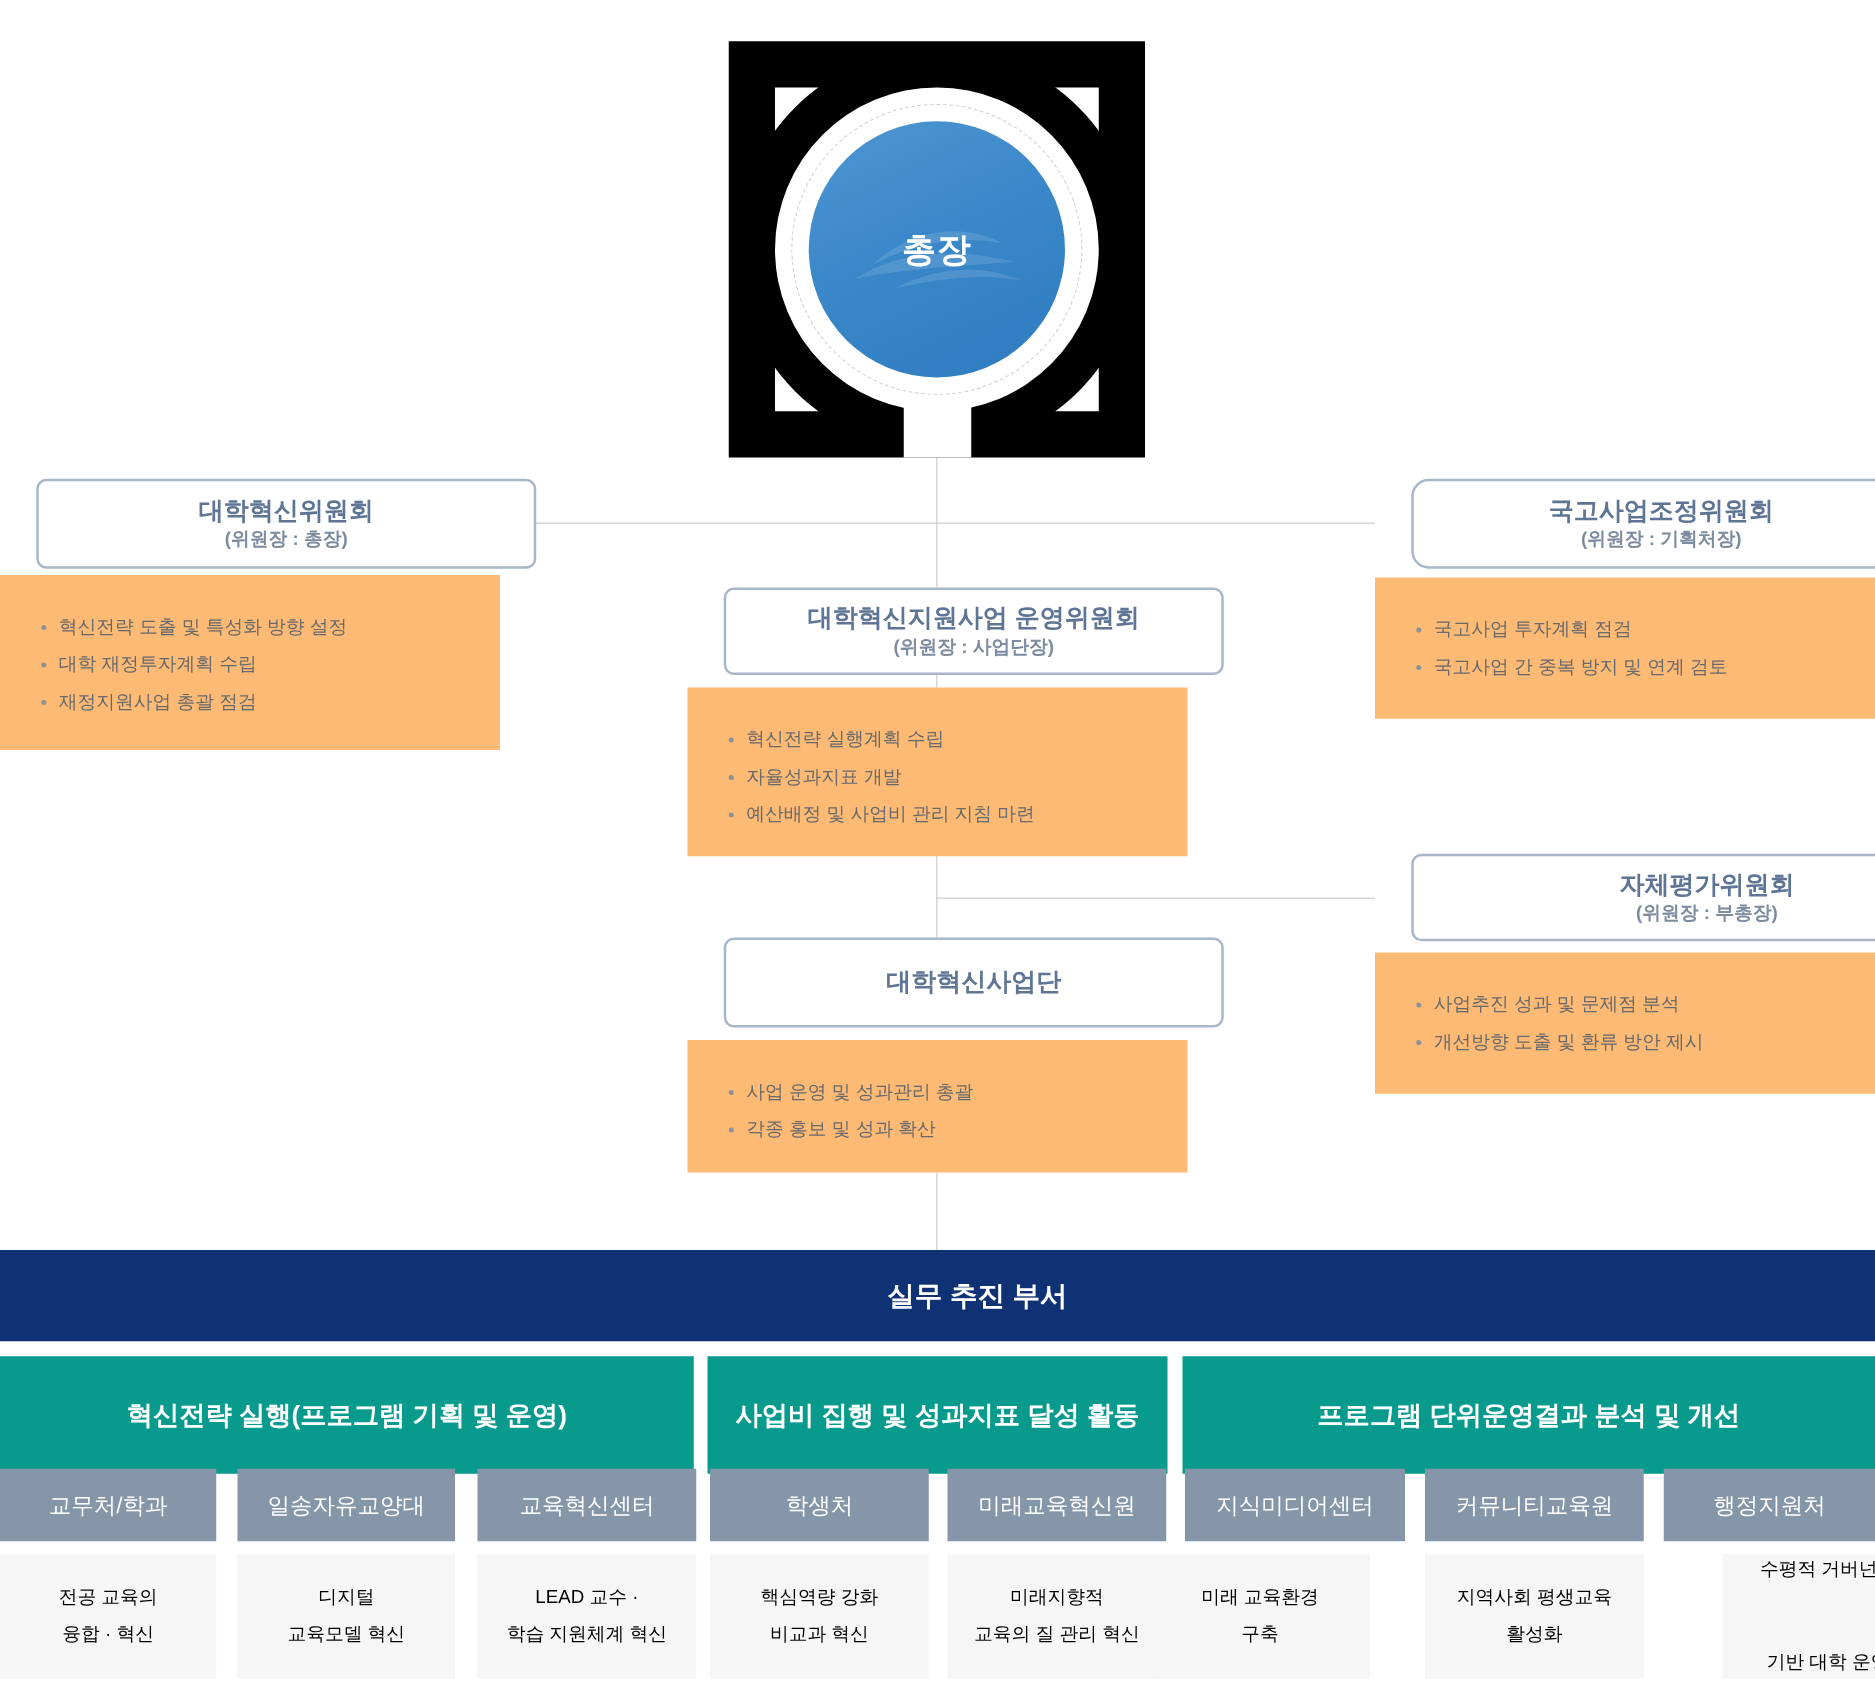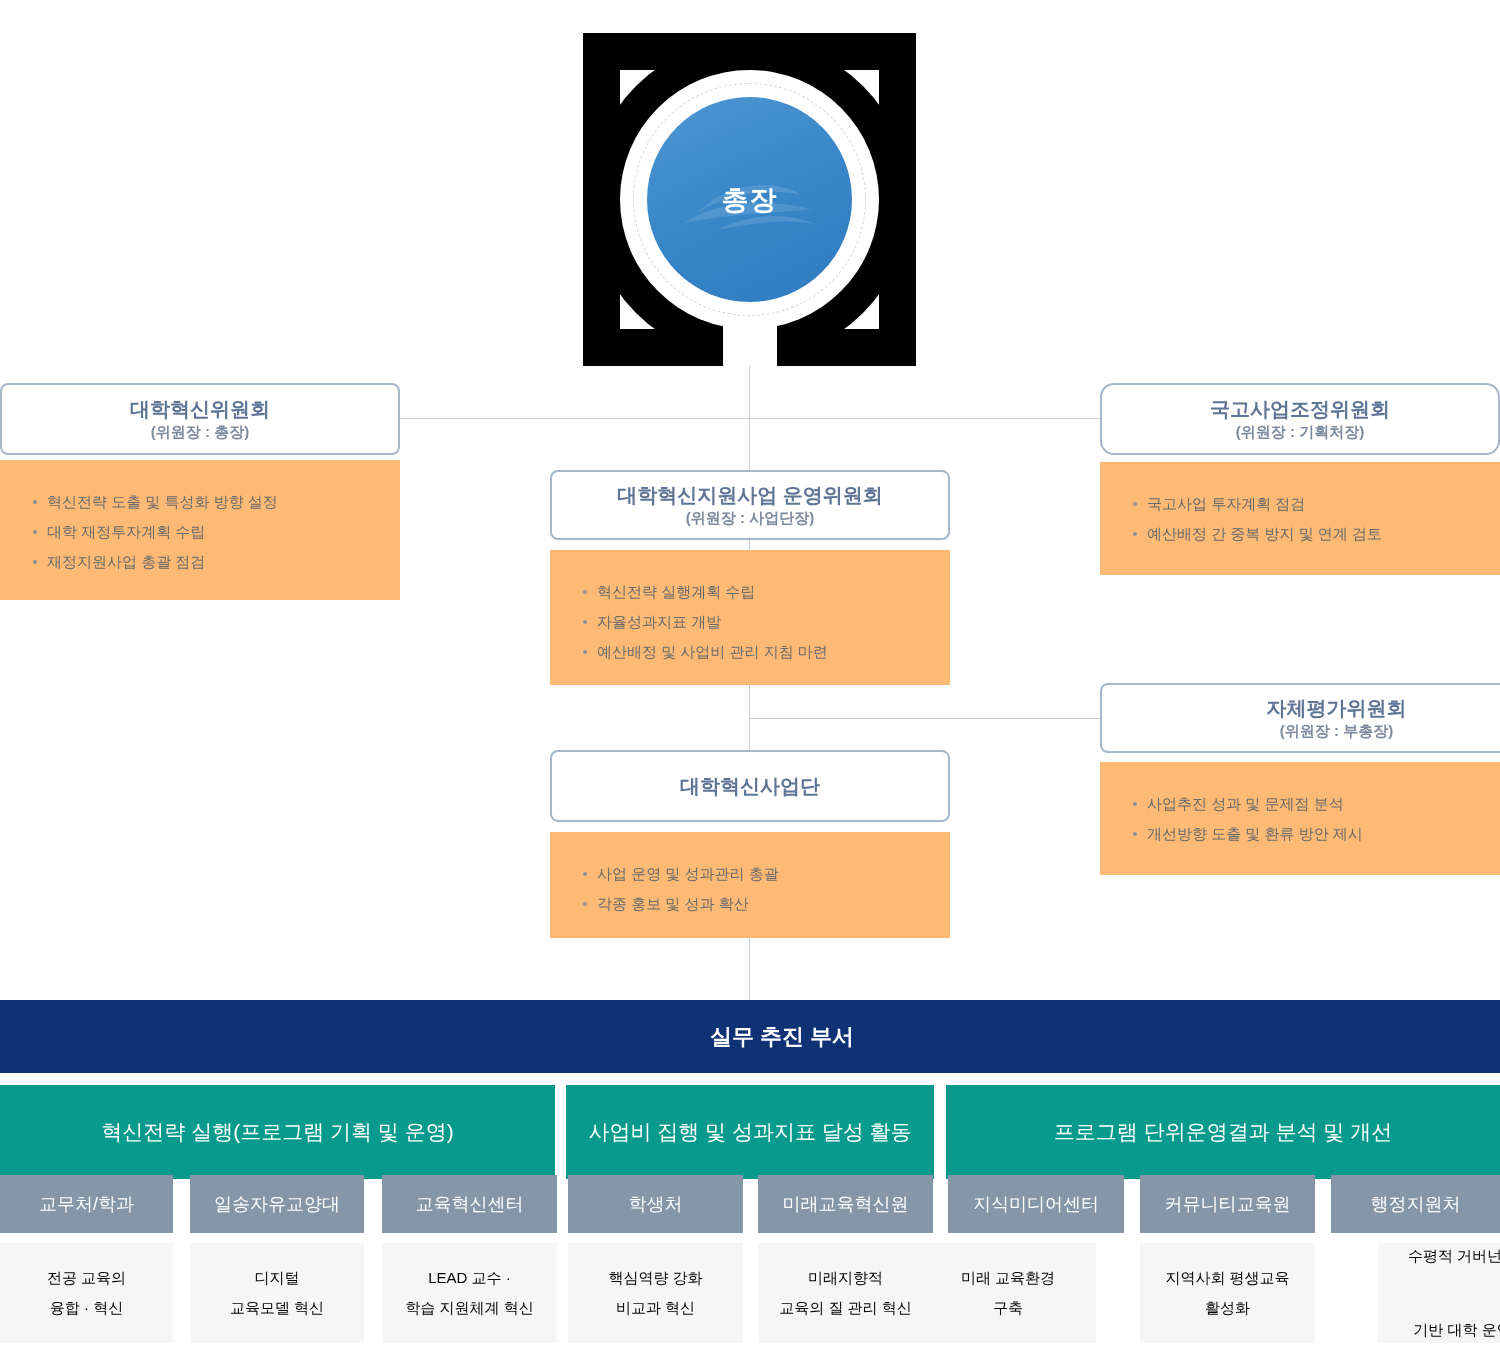--- a/index.html
+++ b/index.html
@@ -18,33 +18,33 @@
              display:flex;align-items:center;justify-content:center;}
   .logo-blue .waves{position:absolute;left:50%;top:50%;transform:translate(-50%,-42%);opacity:.55;}
   .president-label{position:relative;color:#fff;font-size:27px;font-weight:bold;letter-spacing:1px;}
 
   
   .line{position:absolute;background:#c9cdd2;}
   .v{width:1px;} .h{height:1px;}
 
   
   .cbox{position:absolute;background:#fff;border:2px solid #a7b7c9;border-radius:8px;box-sizing:border-box;
-        display:flex;flex-direction:column;align-items:center;justify-content:center;z-index:3;}
+        display:flex;flex-direction:column;align-items:center;justify-content:center;z-index:3;margin-left:29px;}
   .cbox .ctitle{color:#5e7595;font-size:20px;font-weight:bold;line-height:26px;}
   .cbox .cchair{color:#7d8b9e;font-size:15px;font-weight:bold;line-height:20px;}
   .cpanel{position:absolute;background:#fdba74;box-sizing:border-box;padding:34px 20px 0 33px;z-index:2;}
   .cpanel ul{list-style:none;margin:0;padding:0;}
   .cpanel li{position:relative;padding-left:14px;margin-bottom:14px;color:#67696c;font-size:15px;line-height:16px;}
   .cpanel li::before{content:"";position:absolute;left:0;top:6px;width:4px;height:4px;border-radius:50%;background:#8d9196;}
 
   
   .band{position:absolute;left:0;top:1000px;width:1500px;height:73px;background:#0e3274;
         display:flex;align-items:center;justify-content:center;color:#fff;font-size:22px;font-weight:bold;z-index:3;padding-left:32px;}
   .theader{position:absolute;top:1085px;height:94px;background:#079a8d;display:flex;align-items:center;justify-content:center;
-           color:#fff;font-size:21px;font-weight:normal;}
+           color:#fff;font-size:21px;font-weight:bold;}
   .dept{position:absolute;top:1175px;height:58px;background:#8596a9;display:flex;align-items:center;justify-content:center;
         color:#fff;font-size:18px;}
   .role{position:absolute;top:1243px;height:100px;background:#f6f6f6;display:flex;flex-direction:column;align-items:center;justify-content:center;
         color:#000000;font-size:15px;line-height:30px;text-align:center;}
 </style>
 </head>
 <body>
 
 <div id="canvas">
 
@@ -83,21 +83,21 @@
     </ul>
   </div>
 
   <div class="cbox" style="left:1100px;top:383px;width:400px;height:72px;border-radius:14px;">
     <div class="ctitle">국고사업조정위원회</div>
     <div class="cchair">(위원장 : 기획처장)</div>
   </div>
   <div class="cpanel" style="left:1100px;top:462px;width:400px;height:113px;">
     <ul>
       <li>국고사업 투자계획 점검</li>
-      <li>예산배정 간 중복 방지 및 연계 검토</li>
+      <li>국고사업 간 중복 방지 및 연계 검토</li>
     </ul>
   </div>
 
   <div class="cbox" style="left:550px;top:470px;width:400px;height:70px;">
     <div class="ctitle">대학혁신지원사업 운영위원회</div>
     <div class="cchair">(위원장 : 사업단장)</div>
   </div>
   <div class="cpanel" style="left:550px;top:550px;width:400px;height:135px;">
     <ul>
       <li>혁신전략 실행계획 수립</li>

